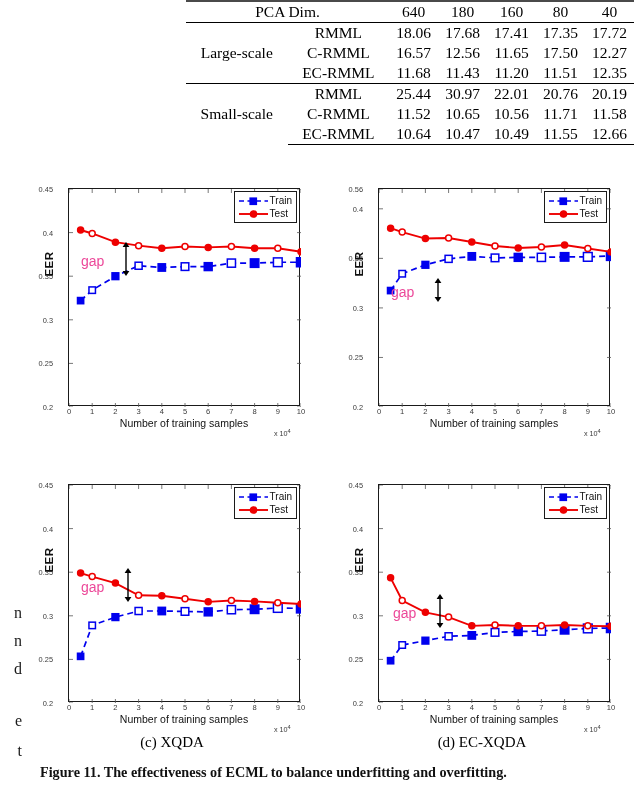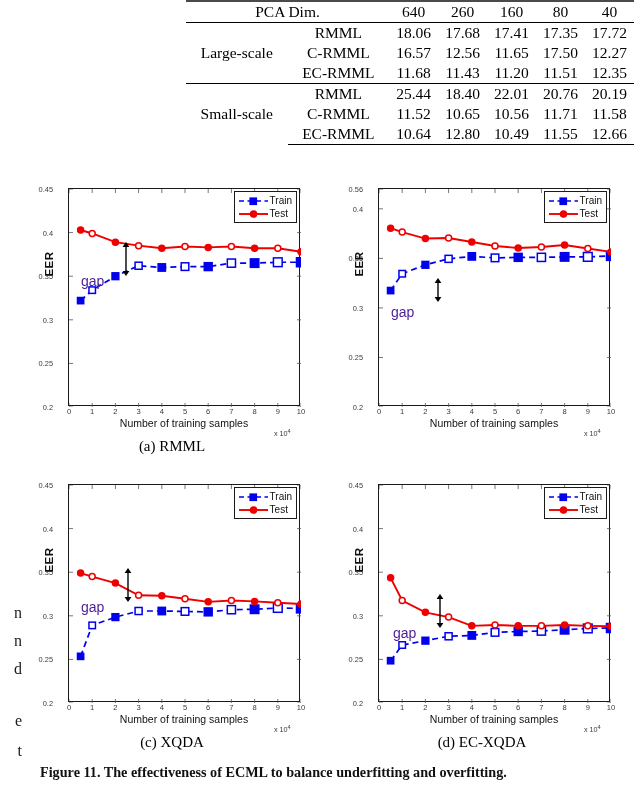--- a/index.html
+++ b/index.html
@@ -107,22 +107,21 @@
     left: 252px; top: 248px;
     font-family: "Liberation Sans", sans-serif;
     font-size: 7.2px;
     color: #3a3a3a;
   }
   .xmult sup { font-size: 5.6px; }
   .gaplabel {
     position: absolute;
     font-family: "Liberation Sans", sans-serif;
     font-size: 14px;
-    color: #4c1d95;
-    margin-top: 20px;
+    color: #ec4899;
   }
   .legend {
     position: absolute;
     border: 1.1px solid #1a1a1a;
     background: #fff;
     padding: 2px 4px 2px 3px;
     font-family: "Liberation Sans", sans-serif;
     font-size: 10px;
     line-height: 13px;
     color: #111;
@@ -162,21 +161,21 @@
 </style>
 </head>
 <body>
 
 <div class="table-wrap">
   <table class="results">
     <tbody id="table-body">
         <tr class="rule-top">
           <td colspan="2">PCA Dim.</td>
           <td>640</td>
-          <td>260</td>
+          <td>180</td>
           <td>160</td>
           <td>80</td>
           <td>40</td>
         </tr>
         <tr class="rule-mid">
           <td class="grp" rowspan="3">Large-scale</td>
           <td class="meth">RMML</td>
           <td>18.06</td>
           <td>17.68</td>
           <td>17.41</td>
@@ -196,37 +195,37 @@
           <td>11.68</td>
           <td>11.43</td>
           <td>11.20</td>
           <td>11.51</td>
           <td>12.35</td>
         </tr>
         <tr class="rule-mid">
           <td class="grp" rowspan="3">Small-scale</td>
           <td class="meth">RMML</td>
           <td>25.44</td>
-          <td>18.40</td>
+          <td>30.97</td>
           <td>22.01</td>
           <td>20.76</td>
           <td>20.19</td>
         </tr>
         <tr class="">
           <td class="meth">C-RMML</td>
           <td>11.52</td>
           <td>10.65</td>
           <td>10.56</td>
           <td>11.71</td>
           <td>11.58</td>
         </tr>
         <tr class=" rule-bot">
           <td class="meth">EC-RMML</td>
           <td>10.64</td>
-          <td>12.80</td>
+          <td>10.47</td>
           <td>10.49</td>
           <td>11.55</td>
           <td>12.66</td>
         </tr>
       </tbody>
   </table>
 </div>
 
 <div class="figure">
   <div class="panel p-a">
@@ -327,21 +326,20 @@
         <div class="gaplabel" style="left: 12px; top: 64px;">gap</div>
         <svg width="14" height="36" style="position: absolute; left: 50px; top: 52px;">
           <line x1="7" y1="4" x2="7" y2="32" stroke="#000" stroke-width="1.4"></line>
           <polygon points="7,1 3.6,6 10.4,6" fill="#000"></polygon>
           <polygon points="7,35 3.6,30 10.4,30" fill="#000"></polygon>
         </svg>
       </div>
       <div class="ylabel">EER</div>
       <div class="xlabel">Number of training samples</div>
       <div class="xmult"><span>x 10</span><sup>4</sup></div>
-      <div class="caption">(a) RMML</div>
     </div>
   <div class="panel p-b">
       <div class="plotbox">
         <svg class="plotsvg" width="232" height="218">
           <line x1="0" x2="0" y1="218" y2="214" stroke="#555" stroke-width="0.8"></line>
           <line x1="0" x2="0" y1="0" y2="4" stroke="#555" stroke-width="0.8"></line>
           <line x1="23.200000000000003" x2="23.200000000000003" y1="218" y2="214" stroke="#555" stroke-width="0.8"></line>
           <line x1="23.200000000000003" x2="23.200000000000003" y1="0" y2="4" stroke="#555" stroke-width="0.8"></line>
           <line x1="46.400000000000006" x2="46.400000000000006" y1="218" y2="214" stroke="#555" stroke-width="0.8"></line>
           <line x1="46.400000000000006" x2="46.400000000000006" y1="0" y2="4" stroke="#555" stroke-width="0.8"></line>

